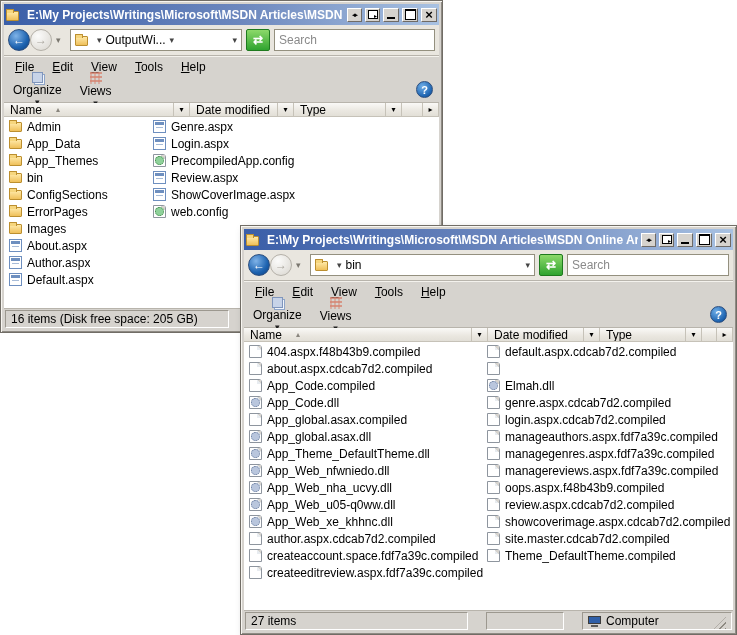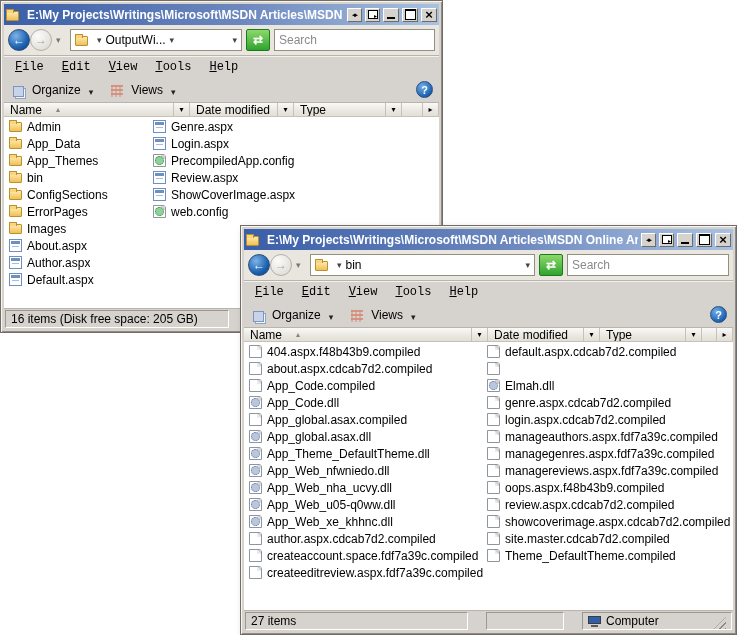--- a/index.html
+++ b/index.html
@@ -57,25 +57,25 @@
   .refresh-btn::before { content:"⇄"; font-size:12px; }
   .search-box { flex:1; height:22px; background:#fff; border:1px solid #94907F;
                 display:flex; align-items:center; padding:0 4px; }
   .search-box input { border:none; outline:none; width:100%; background:transparent;
                       font:12px "Liberation Sans",sans-serif; color:#333; }
   .search-box input::placeholder { color:#8A8A8A; opacity:1; }
 
   
   .menu-bar { height:21px; flex:none; display:flex; align-items:center; padding:0 2px;
               background:#D6D3CE; box-shadow: inset 0 1px 0 #F4F2ED; }
-  .menu-item { padding:2px 9px;font-family:Liberation Mono, monospace; }
+  .menu-item { padding:2px 9px; }
   .menu-item::first-letter { text-decoration:underline; }
   .toolbar { height:26px; flex:none; display:flex; align-items:center; gap:12px; padding:0 6px;
              background:#D6D3CE; border-bottom:1px solid #B8B4AC; }
-  .tool-btn { display:flex; align-items:flex-end; gap:8px; padding:2px 3px; }
+  .tool-btn { display:flex; align-items:center; gap:0; padding:2px 3px;flex-direction:column; }
   .organize-icon { width:11px; height:11px; background:#C7D3E8; border:1px solid #7F95BC;
                    box-shadow:2px 2px 0 -1px #F2F5FA, 2px 2px 0 0 #8FA5C8; }
   .views-icon { width:12px; height:12px;
       background-image: repeating-linear-gradient(to bottom, rgba(214,130,110,.75) 0 2px, transparent 2px 4px),
                         repeating-linear-gradient(to right,  rgba(214,130,110,.45) 0 2px, transparent 2px 4px); }
   .drop-arrow { font-size:9px; color:#222; }
   .drop-arrow::before { content:"▾"; }
   .help-btn { margin-left:auto; width:17px; height:17px; border-radius:50%; color:#fff; font-weight:bold;
               background:radial-gradient(circle at 35% 30%,#6FAEE8,#1D63B0 70%,#0B3E7E);
               border:1px solid #2C4E7E; display:flex; align-items:center; justify-content:center; }

